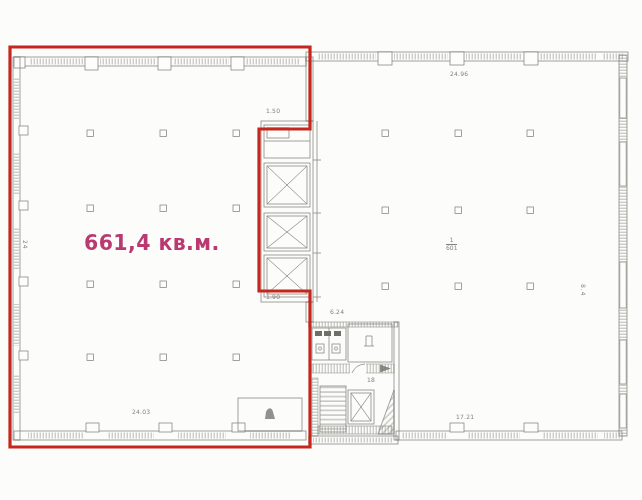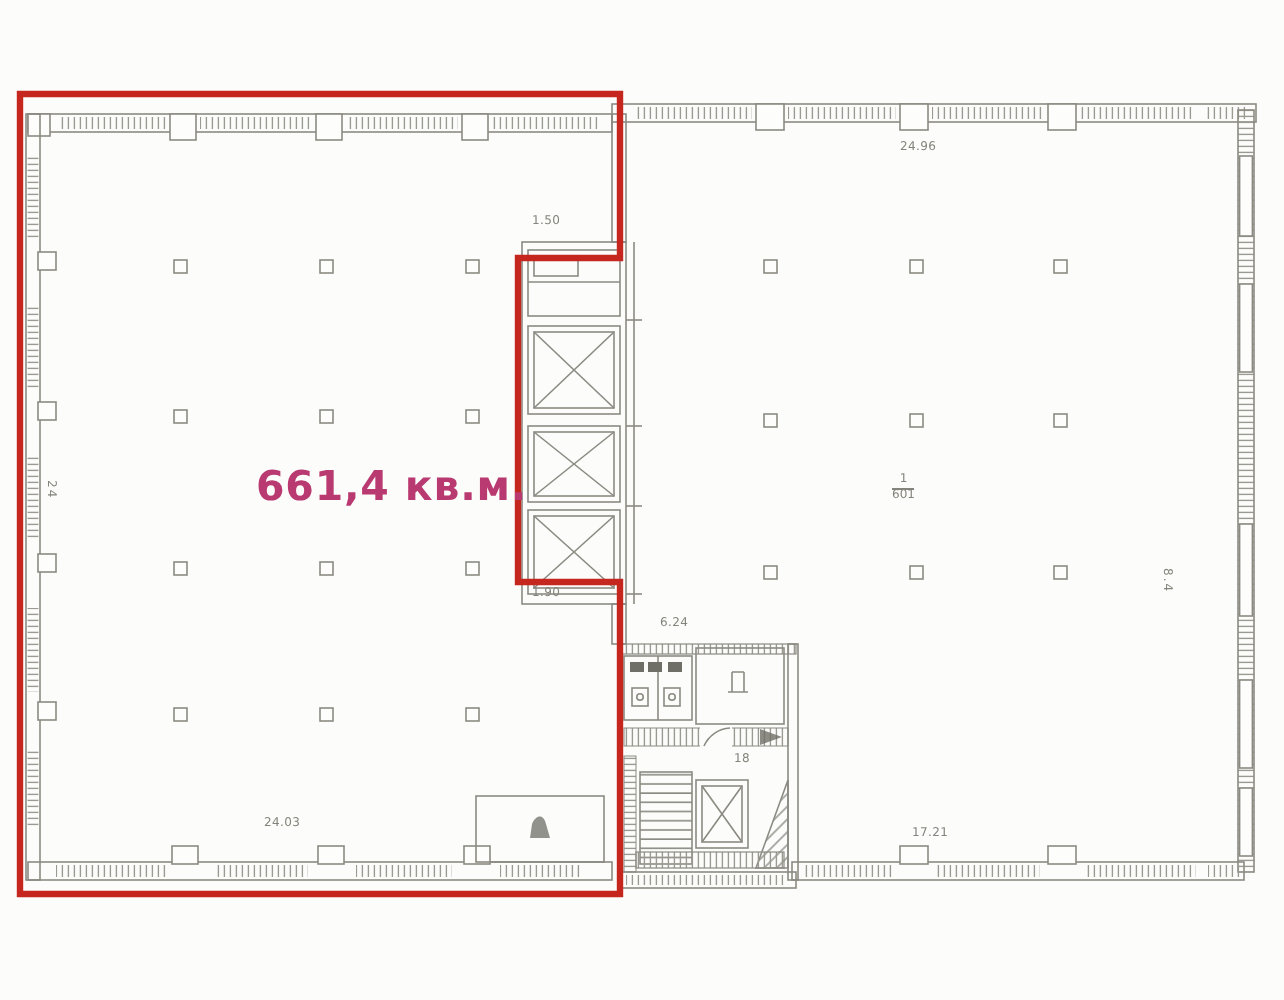--- a/index.html
+++ b/index.html
@@ -14,21 +14,21 @@
   .dk  { fill:#6f6f68; stroke:none; }
   .red { fill:none; stroke:var(--highlight,#c5271f); stroke-width:3.2; stroke-linejoin:miter; }
   .dim {
     position:absolute; font-size:6px; line-height:1; color:#84847c;
     letter-spacing:0.2px; white-space:nowrap;
   }
   .dim.v { writing-mode:vertical-rl; letter-spacing:1px; }
   .area-label {
     position:absolute; left:84px; top:231px;
     font-size:20.5px; font-weight:700; letter-spacing:0.4px;
-    color:var(--area_text,#b93a70); white-space:nowrap;margin-left:44px;
+    color:var(--area_text,#b93a70); white-space:nowrap;
   }
   .frac { position:absolute; left:446px; top:237px; font-size:6px; line-height:1.15;
           color:#84847c; text-align:center; }
   .frac .num { display:block; border-bottom:0.8px solid #84847c; padding:0 3px; }
   .frac .den { display:block; }
 </style>
 </head>
 <body>
 
 <div class="canvas">

